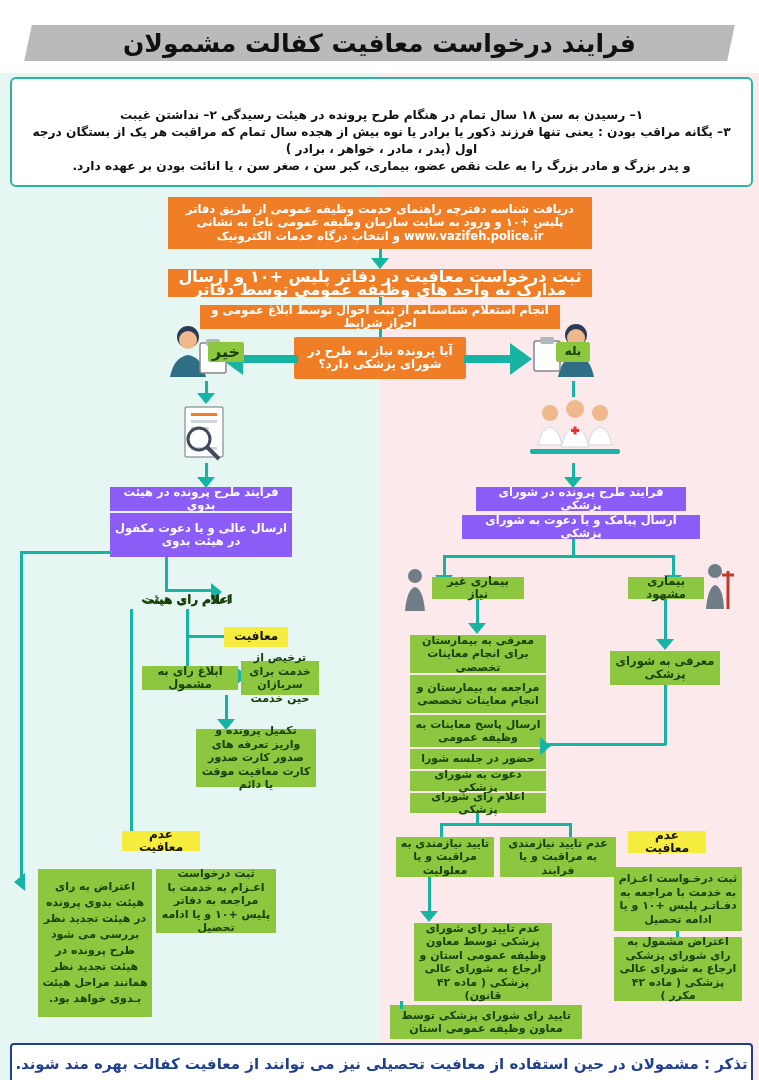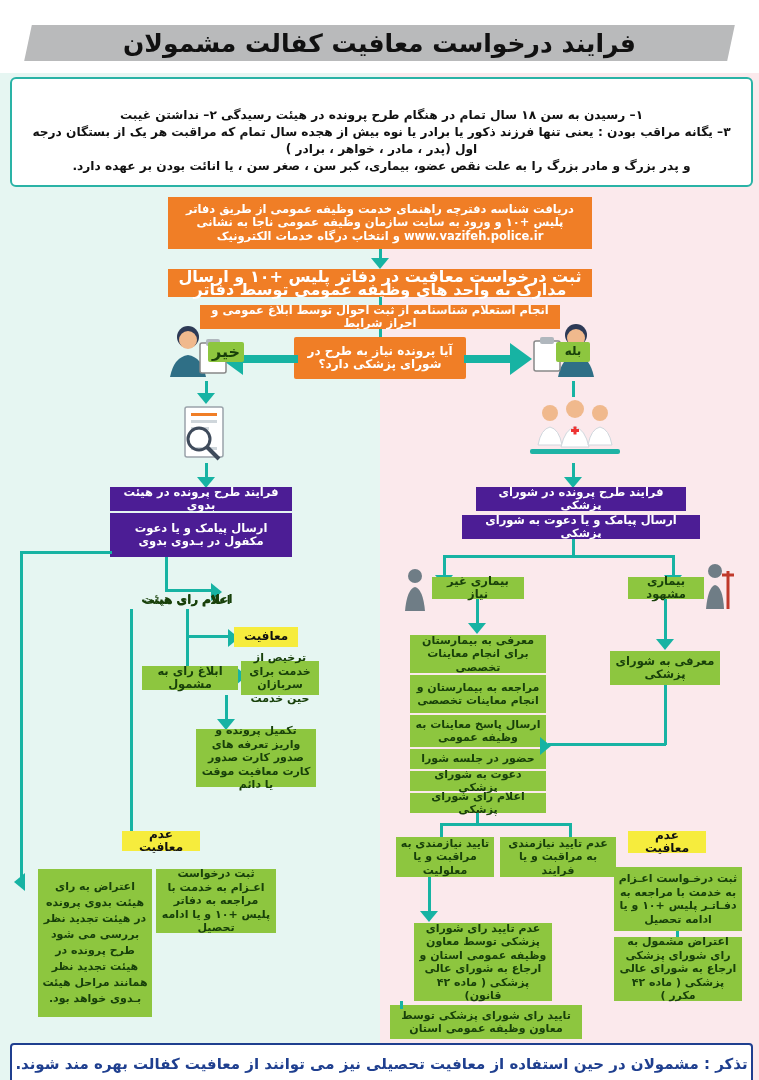--- a/index.html
+++ b/index.html
@@ -24,21 +24,21 @@
   
   .cond-box{position:absolute;left:10px;top:66px;width:739px;height:106px;background:#ffffff;border:2px solid #2ab3a6;border-radius:6px;}
   .cond-title{position:absolute;left:0;top:6px;width:739px;text-align:center;color:#ef7c1b;font-size:14.5px;font-weight:bold;}
   .cond-lines{position:absolute;left:8px;top:28px;width:723px;color:#111;font-size:12.2px;line-height:17px;text-align:center;font-weight:bold;}
   .cond-lines div{margin:0;padding:0;}
 
   
   .box{position:absolute;box-sizing:border-box;display:flex;align-items:center;justify-content:center;text-align:center;font-weight:bold;color:#fff;line-height:13.5px;padding:2px 4px;}
   .orange{background:#f07e26;}
   .green{background:#8dc63f;color:#18400a;}
-  .dgreen{background:#4c1d95;color:#fff;}
+  .dgreen{background:#8b5cf6;color:#fff;}
   .yellow{background:#f6ec3d;color:#111;}
 
   
   .ln{position:absolute;background:#17b3a3;}
   .arw{position:absolute;width:0;height:0;}
   .arw-d{border-left:9px solid transparent;border-right:9px solid transparent;border-top:11px solid #17b3a3;}
   .arw-r{border-top:9px solid transparent;border-bottom:9px solid transparent;border-left:11px solid #17b3a3;}
   .arw-big-l{border-top:16px solid transparent;border-bottom:16px solid transparent;border-right:22px solid #17b3a3;}
   .arw-big-r{border-top:16px solid transparent;border-bottom:16px solid transparent;border-left:22px solid #17b3a3;}
 
@@ -130,33 +130,33 @@
       <rect x="53.5" y="29.5" width="3" height="8" fill="#e33"></rect>
     <circle cx="80" cy="16" r="8" fill="#f0b98d"></circle>
       <path d="M68 48 q3 -16 12 -18 q9 2 12 18 z" fill="#ffffff" stroke="#d0d7dd"></path>
     <rect x="10" y="52" width="90" height="5" rx="2" fill="#1fb3a5"></rect>
   </svg>
   <div class="ln" style="left:572px;top:370px;width:3px;height:16px;"></div>
   <div class="ln" style="left:572px;top:452px;width:3px;height:16px;"></div>
   <div class="arw arw-d" style="left:564px;top:466px;"></div>
 
   <div class="box dgreen" style="left:110px;top:476px;width:182px;height:24px;font-size:11.5px;">فرایند طرح پرونده در هیئت بدوی</div>
-  <div class="box dgreen" style="left:110px;top:502px;width:182px;height:44px;font-size:11.5px;">ارسال پیامک و یا دعوت مکفول در بـدوی بدوی</div>
+  <div class="box dgreen" style="left:110px;top:502px;width:182px;height:44px;font-size:11.5px;">ارسال عالی و یا دعوت مکفول در هیئت بدوی</div>
   <div class="ln" style="left:165px;top:546px;width:3px;height:32px;"></div>
   <div class="ln" style="left:165px;top:578px;width:50px;height:3px;"></div>
   <div class="arw arw-r" style="left:211px;top:572px;"></div>
   <div class="box dgreen" style="left:139px;top:579px;width:96px;height:22px;font-size:11.5px;background:transparent;color:#18400a;">اعلام رای هیئت</div>
   <div class="box" style="left:139px;top:579px;width:96px;height:0px;"></div>
 
   <div style="position:absolute;left:133px;top:578px;width:108px;height:20px;display:flex;align-items:center;justify-content:center;font-size:12px;font-weight:bold;color:#18400a;">اعلام رای هیئت</div>
 
   <div class="ln" style="left:186px;top:598px;width:3px;height:26px;"></div>
   <div class="ln" style="left:186px;top:624px;width:46px;height:3px;"></div>
   <div class="arw arw-r" style="left:228px;top:618px;"></div>
-  <div class="box yellow" style="left:234px;top:616px;width:64px;height:20px;font-size:12px;">معافیت</div>
+  <div class="box yellow" style="left:224px;top:616px;width:64px;height:20px;font-size:12px;">معافیت</div>
 
   <div class="ln" style="left:186px;top:624px;width:3px;height:40px;"></div>
   <div class="ln" style="left:186px;top:662px;width:58px;height:3px;"></div>
   <div class="arw arw-r" style="left:236px;top:656px;"></div>
 
   <div class="box green" style="left:241px;top:650px;width:78px;height:34px;font-size:11px;">ترخیص از خدمت برای سربازان حین خدمت</div>
   <div class="box green" style="left:142px;top:655px;width:96px;height:24px;font-size:11.5px;">ابلاغ رای به مشمول</div>
 
   <div class="ln" style="left:225px;top:684px;width:3px;height:28px;"></div>
   <div class="arw arw-d" style="left:217px;top:708px;"></div>

